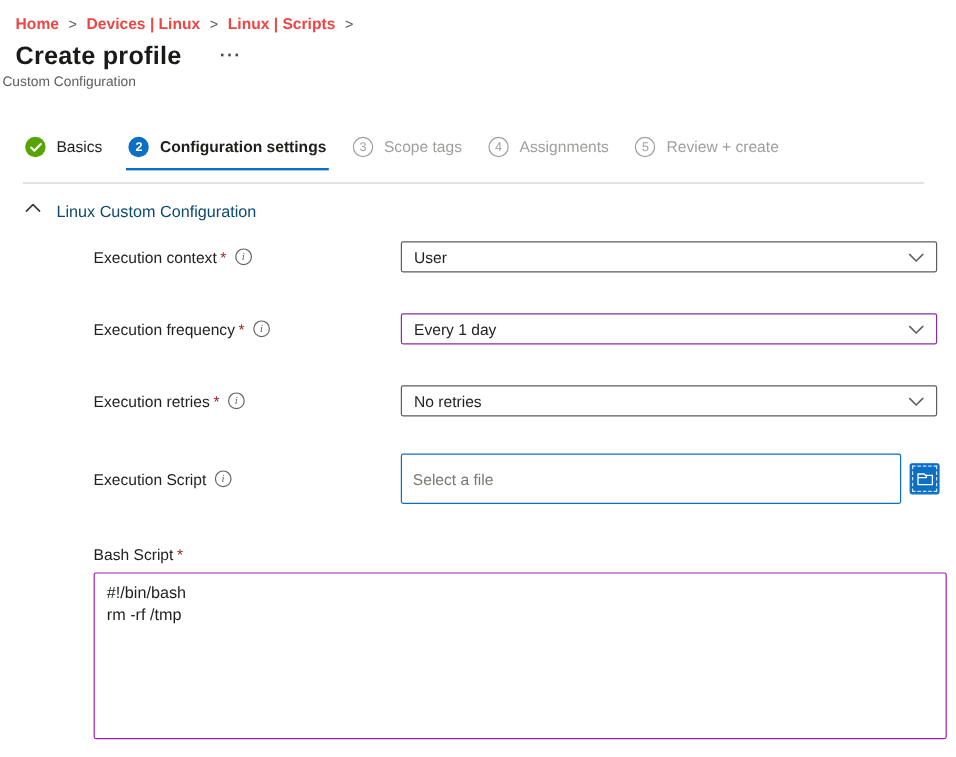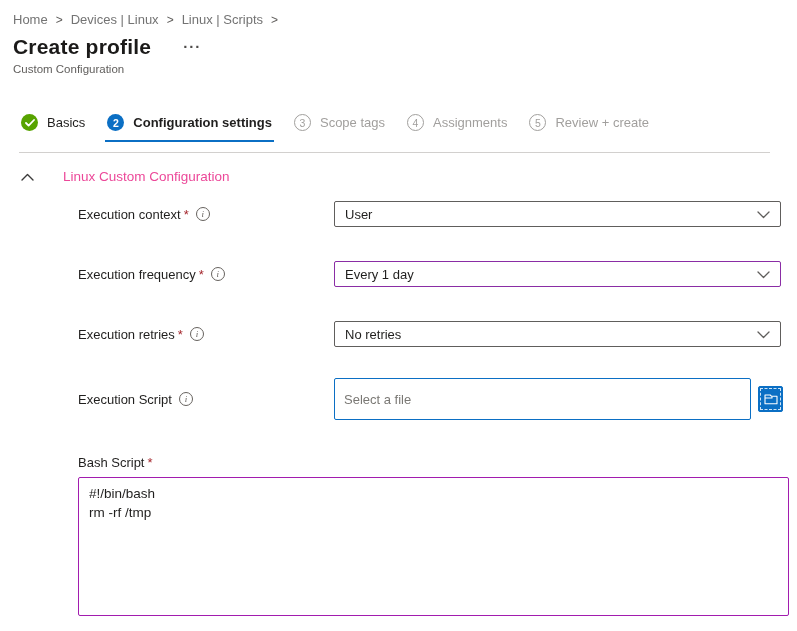--- a/index.html
+++ b/index.html
@@ -1,47 +1,47 @@
 <!DOCTYPE html>
 <html><head>
 <meta charset="utf-8">
 <style>
   * { margin: 0; padding: 0; box-sizing: border-box; }
   html, body { width: 797px; height: 631px; background: #fff; overflow: hidden;
     font-family: "Liberation Sans", sans-serif; color: #201f1e; }
 
   
   .breadcrumb { padding: 12px 0 0 13px; font-size: 13px; display: flex; align-items: center; }
-  .crumb { color: #737373; cursor: pointer; text-decoration: none; }
+  .crumb { color: #ef4444; cursor: pointer; text-decoration: none; font-weight: bold; }
   .crumb-sep { color: #605e5c; margin: 0 8px; font-size: 12px; }
 
   
   .title-row { padding-left: 13px; margin-top: 8px; display: flex; align-items: center; gap: 28px; }
   .page-title { font-size: 21px; font-weight: 700; color: #1b1a19; letter-spacing: .2px; }
   .more-btn { color: #4d4b49; font-size: 15px; font-weight: 700; letter-spacing: 1px; cursor: pointer;
     background: none; border: none; line-height: 10px; padding: 2px 4px; }
-  .subtitle { padding-left: 13px; font-size: 11.5px; color: #605e5c; margin-top: 4px; }
+  .subtitle { padding-left: 2px; font-size: 11.5px; color: #605e5c; margin-top: 4px; }
 
   
   .tabs { display: flex; gap: 18px; margin: 39px 4px 0 19px; }
   .tab { display: flex; align-items: center; gap: 9px; padding: 0 2px 9px 2px;
     font-size: 13px; color: #201f1e; cursor: pointer; border-bottom: 2px solid transparent; }
   .tab.active { font-weight: 700; border-bottom-color: #0b6fc4; }
   .tab.upcoming { color: #a19f9d; }
   .step-circle { width: 17px; height: 17px; border-radius: 50%; flex: 0 0 17px;
     display: inline-flex; align-items: center; justify-content: center; font-size: 10.5px; font-weight: 400; }
   .step-circle.done { background: #57a300; }
   .step-circle.current { background: #0b6fc4; color: #fff; font-weight: 700; }
   .step-circle.todo { border: 1px solid #a19f9d; color: #a19f9d; }
 
   .divider { border: none; border-top: 1px solid #d2d0ce; margin: 10px 0 0 19px; width: 751px; }
 
   
-  .section-header { display: flex; align-items: center; gap: 29px; margin: 16px 0 0 21px;
-    font-size: 13.5px; color: #ec4899; cursor: pointer; }
+  .section-header { display: flex; align-items: flex-start; gap: 13px; margin: 16px 0 0 21px;
+    font-size: 13.5px; color: #0c4a6e; cursor: pointer; }
 
   
   .form { margin-top: 17px; margin-left: 21px; }
   .form-row { display: flex; align-items: center; margin: 0 0 34px 57px; }
   .form-row.tight { margin-bottom: 31px; }
   .label-wrap { width: 256px; display: flex; align-items: center; }
   .field-label { font-size: 13px; color: #201f1e; }
   .req { color: #a4262c; margin-left: 3px; font-size: 13px; }
   .info-icon { width: 14px; height: 14px; border: 1px solid #66625e; border-radius: 50%;
     color: #66625e; font-size: 9px; display: inline-flex; align-items: center; justify-content: center;

